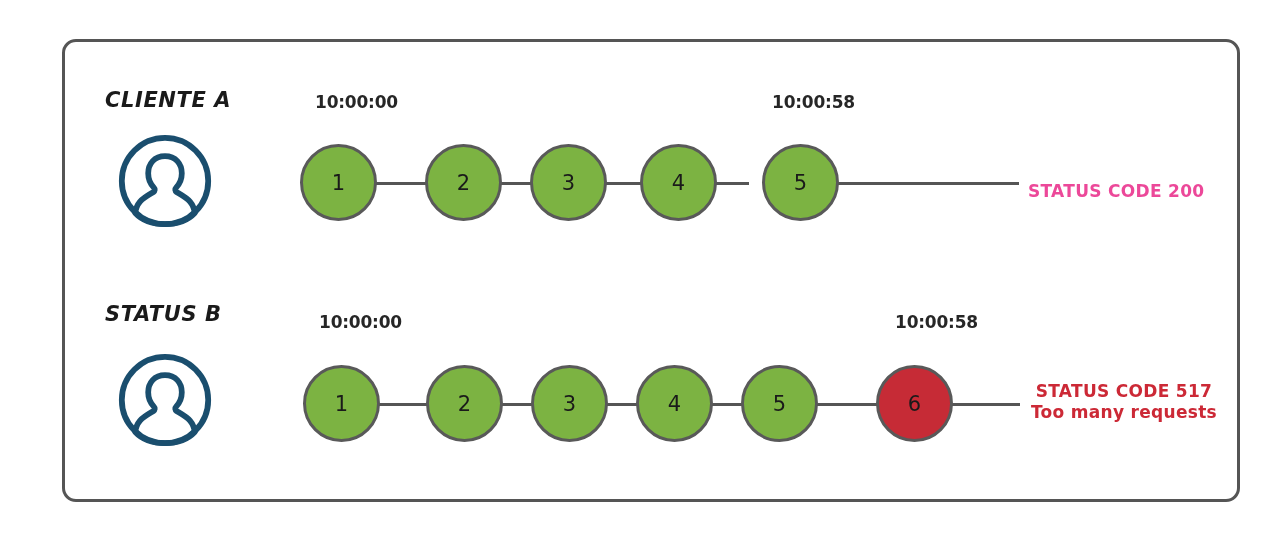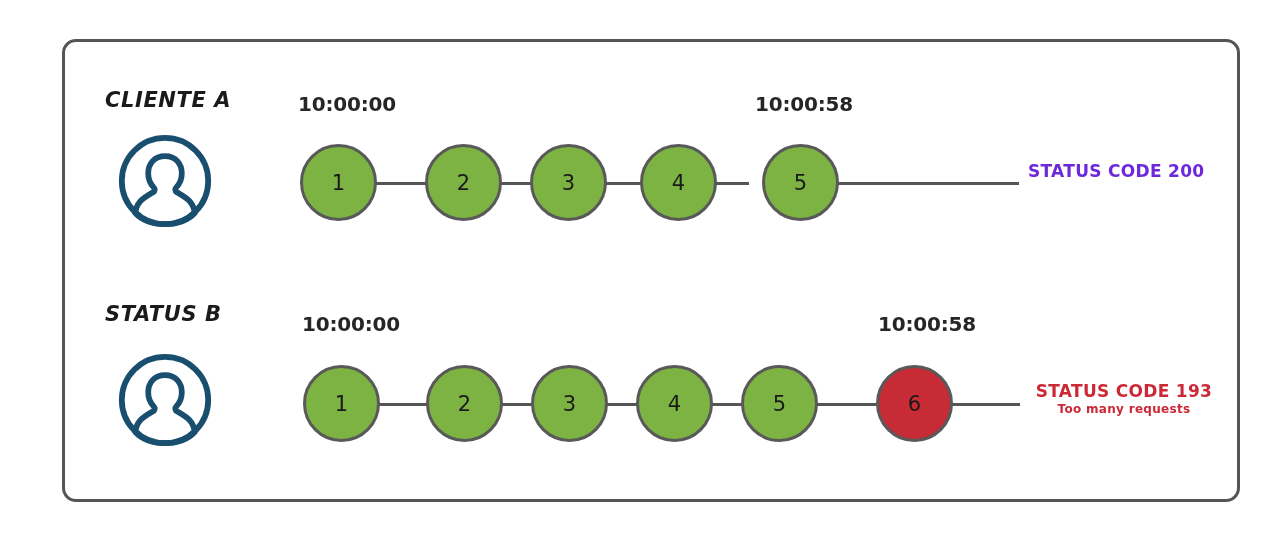--- a/index.html
+++ b/index.html
@@ -42,25 +42,26 @@
     white-space: nowrap;
   }
   .avatar {
     position: absolute;
     width: 96px;
     height: 96px;
   }
   .timestamp {
     position: absolute;
     font-family: "DejaVu Sans", sans-serif;
-    font-size: 20px;
+    font-size: 17px;
     font-weight: bold;
     color: #262626;
     white-space: nowrap;
     letter-spacing: -0.2px;
+    margin-left: 17px;
   }
   .node {
     position: absolute;
     width: 77px;
     height: 77px;
     border-radius: 50%;
     box-sizing: border-box;
     border: 3px solid #595959;
     display: flex;
     align-items: center;
@@ -81,23 +82,23 @@
     font-family: "DejaVu Sans", sans-serif;
     font-size: 17px;
     font-weight: 600;
     letter-spacing: 0.3px;
     text-align: center;
     white-space: nowrap;
     line-height: 1.25;
   }
   .status .line1 { display: block; }
   .status .line2 { display: block; }
-  .status-ok { color: #6d28d9; }
+  .status-ok { color: #ec4899; margin-top: 20px; }
   .status-err { color: #cc2936; }
-  .status-err .line2 { font-size: 12px; font-weight: 600; }
+  .status-err .line2 { font-size: 17px; font-weight: 600; }
 </style>
 </head>
 <body>
 
 <div id="canvas">
 
   <div class="frame"></div>
 
   <div class="client-label" style="left:105px; top:84px;">CLIENTE A</div>
 
@@ -191,17 +192,17 @@
     <span>4</span>
   </div>
   <div class="node" style="left:741px; top:361px; background:#7cb342;">
     <span>5</span>
   </div>
   <div class="node" style="left:876px; top:361px; background:#c62b36;">
     <span>6</span>
   </div>
 
   <div class="status status-err" style="left:1028px; top:377px; width:192px;">
-    <span class="line1">STATUS CODE 193</span>
+    <span class="line1">STATUS CODE 517</span>
     <span class="line2">Too many requests</span>
   </div>
 
 </div>
 
 </body></html>

